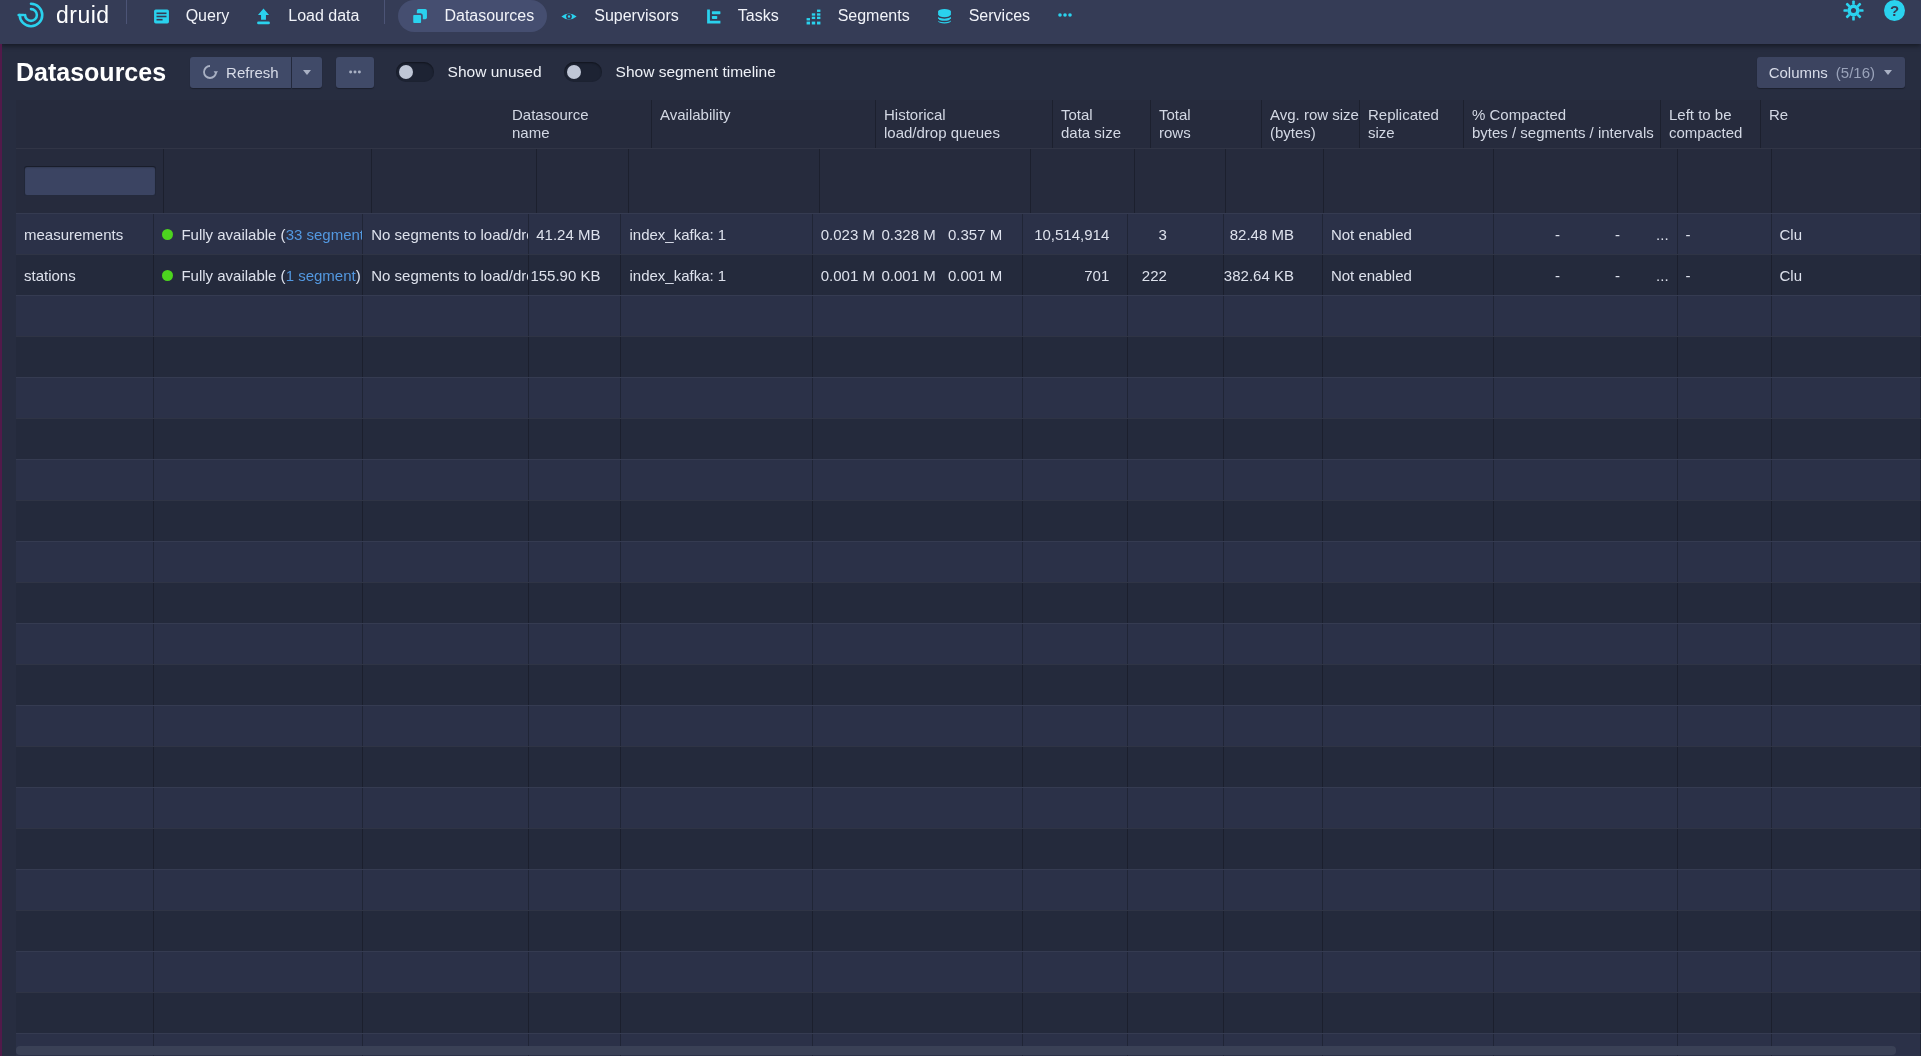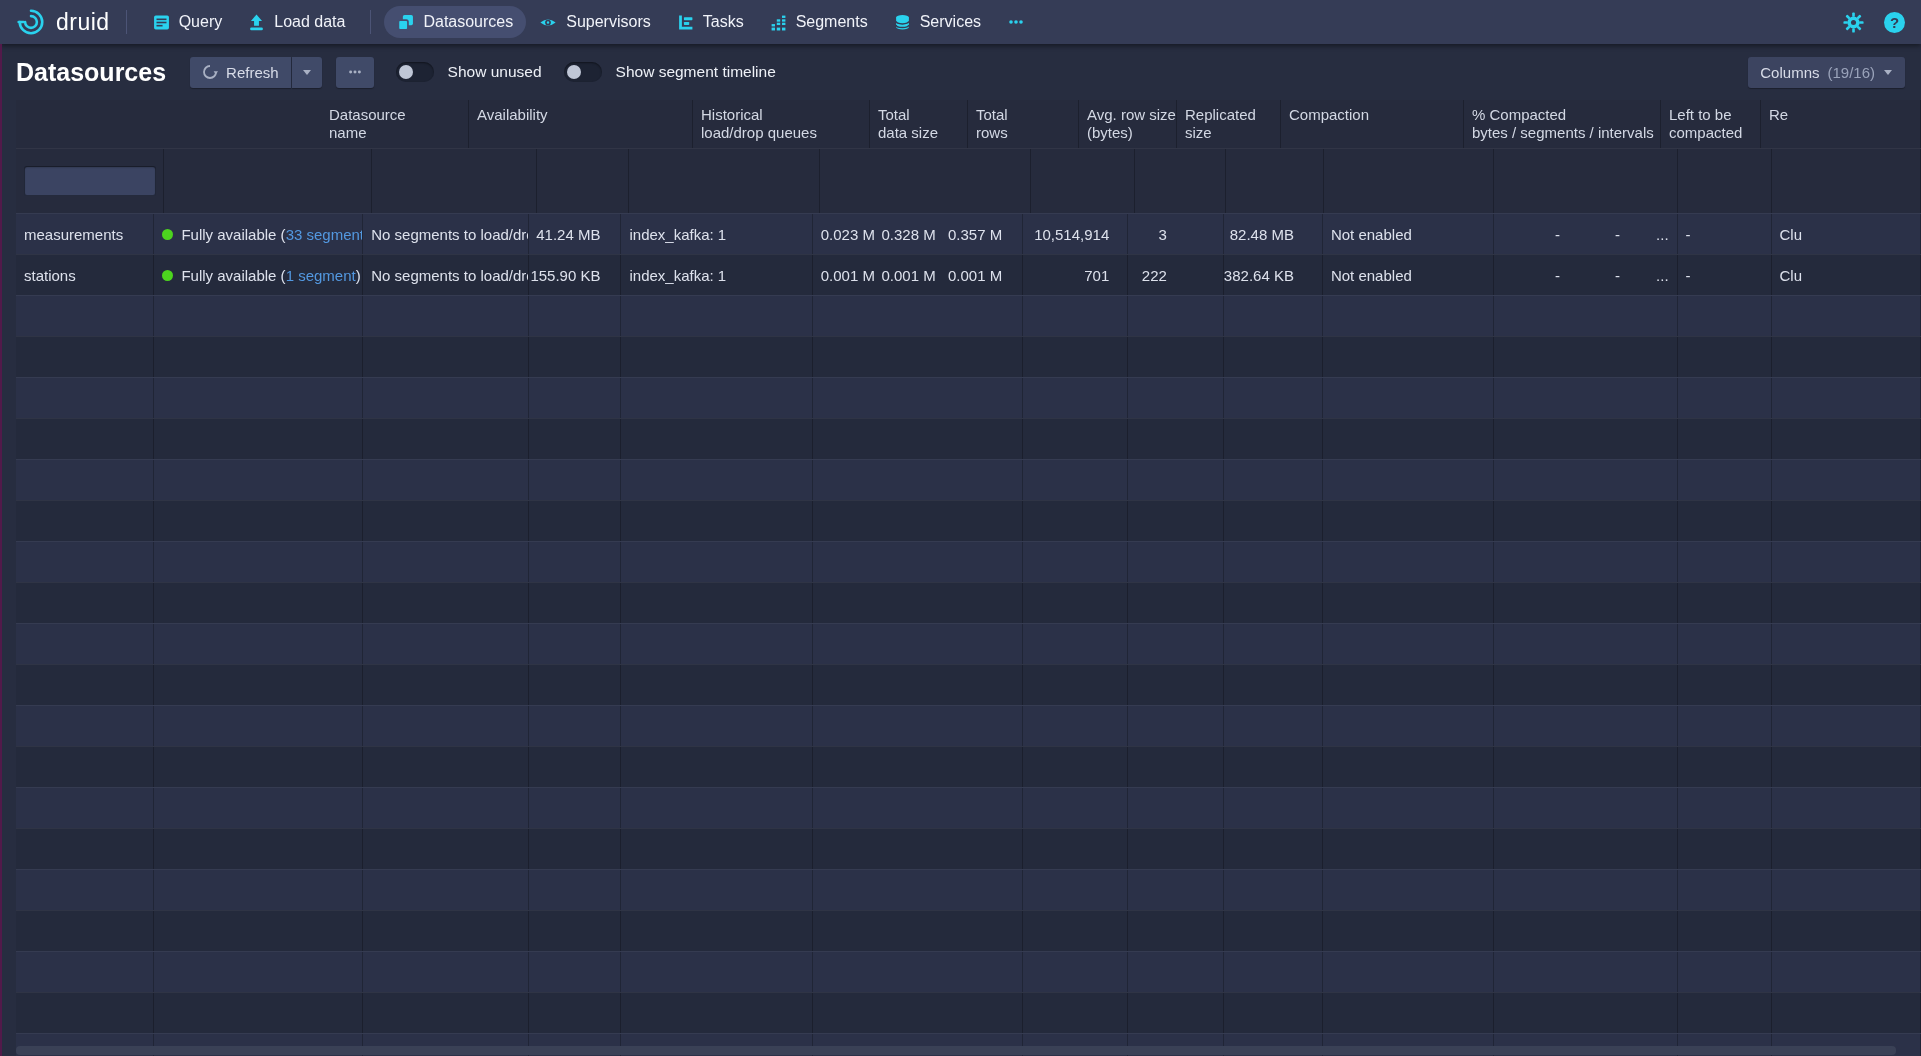--- a/index.html
+++ b/index.html
@@ -3,28 +3,28 @@
 <meta charset="utf-8">
 <style>
   html,body{margin:0;padding:0;}
   body{
     width:1921px;height:1056px;overflow:hidden;position:relative;
     background:#272d40;font-family:"Liberation Sans","DejaVu Sans",sans-serif;
     -webkit-font-smoothing:antialiased;
   }
   
   .navbar{
-    height:44px;background:#353c56;display:flex;align-items:center;
+    height:44px;background:#353c56;display:flex;align-items:flex-start;
     padding:0 16px;box-shadow:0 2px 5px rgba(0,0,0,.45);position:relative;z-index:20;
   }
   .brand{display:flex;align-items:center;gap:10px;margin-right:4px;}
   .brand-text{color:#ffffff;font-size:23px;letter-spacing:.5px;}
   .nav-divider{width:1px;height:24px;background:#4c547600;border-left:1px solid #4c5476;margin:0 12px;}
   .nav-item{
-    display:flex;align-items:center;gap:9px;color:#f1f3f9;font-size:16px;
+    display:flex;align-items:center;gap:16px;color:#f1f3f9;font-size:16px;
     padding:7px 13px;border-radius:18px;cursor:pointer;white-space:nowrap;
   }
   .nav-item.active{background:#454e70;}
   .nav-right{margin-left:auto;display:flex;align-items:center;gap:20px;}
   .help-circle{
     width:21px;height:21px;border-radius:50%;background:#2ad2ee;
     display:flex;align-items:center;justify-content:center;
     color:#353c56;font-weight:700;font-size:15px;cursor:pointer;
   }
   .icon-btn{display:flex;align-items:center;cursor:pointer;}
@@ -263,21 +263,21 @@
 
   <div class="switch-group">
     <span class="switch">
         <span class="knob"></span>
       </span>
     <span class="switch-label">Show segment timeline</span>
   </div>
 
   <div class="btn btn-columns">
     <span>Columns</span>
-    <span class="dim">(19/16)</span>
+    <span class="dim">(5/16)</span>
     <span class="icon-btn">
       <svg width="10" height="8" viewBox="0 0 10 8">
           <polygon points="1,2 9,2 5,7" fill="#a9b1c4"></polygon>
         </svg>
     </span>
   </div>
 </div>
 
 <div class="table">
 
@@ -302,24 +302,20 @@
         <div>Total</div>
         <div>rows</div>
       </div>
     <div class="hcell c7">
         <div>Avg. row size</div>
         <div>(bytes)</div>
       </div>
     <div class="hcell c8">
         <div>Replicated</div>
         <div>size</div>
-      </div>
-    <div class="hcell c9">
-        <div>Compaction</div>
-        <div></div>
       </div>
     <div class="hcell c10">
         <div>% Compacted</div>
         <div>bytes / segments / intervals</div>
       </div>
     <div class="hcell c11">
         <div>Left to be</div>
         <div>compacted</div>
       </div>
     <div class="hcell c12">

